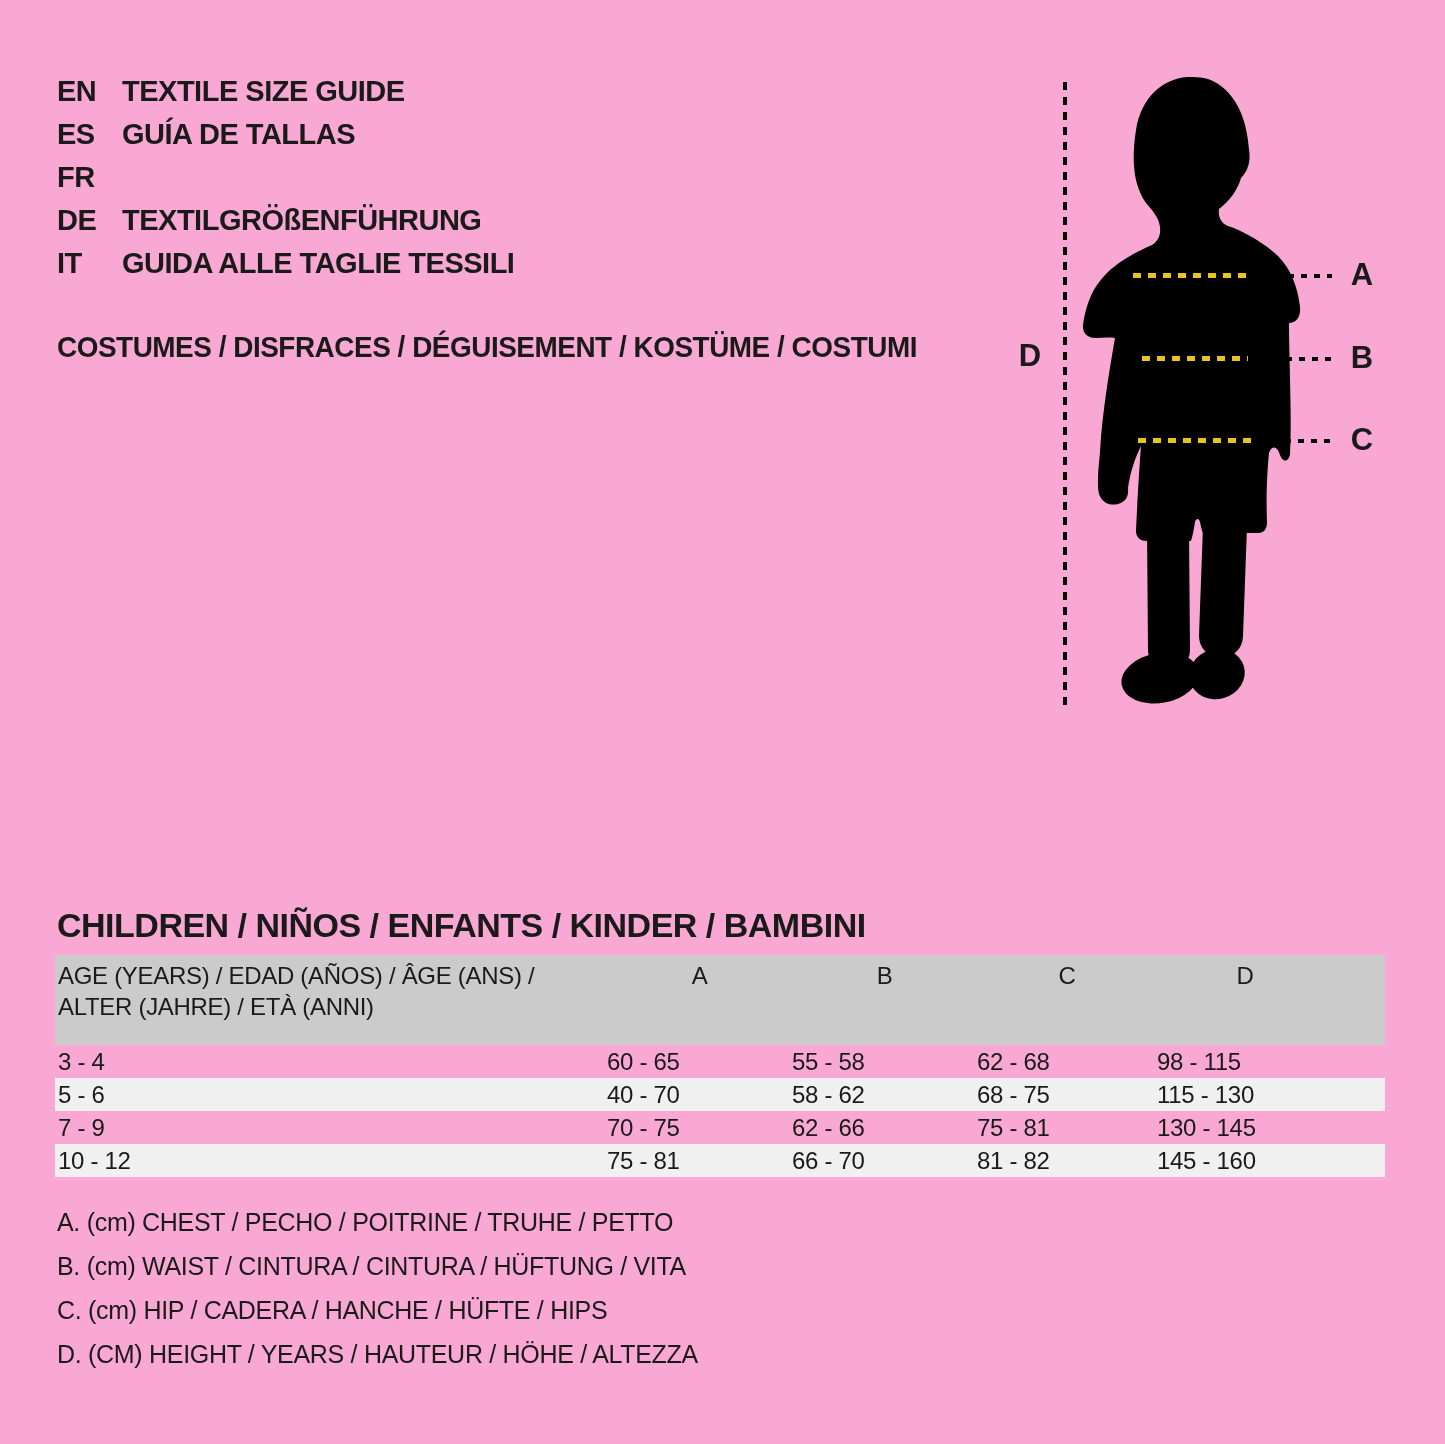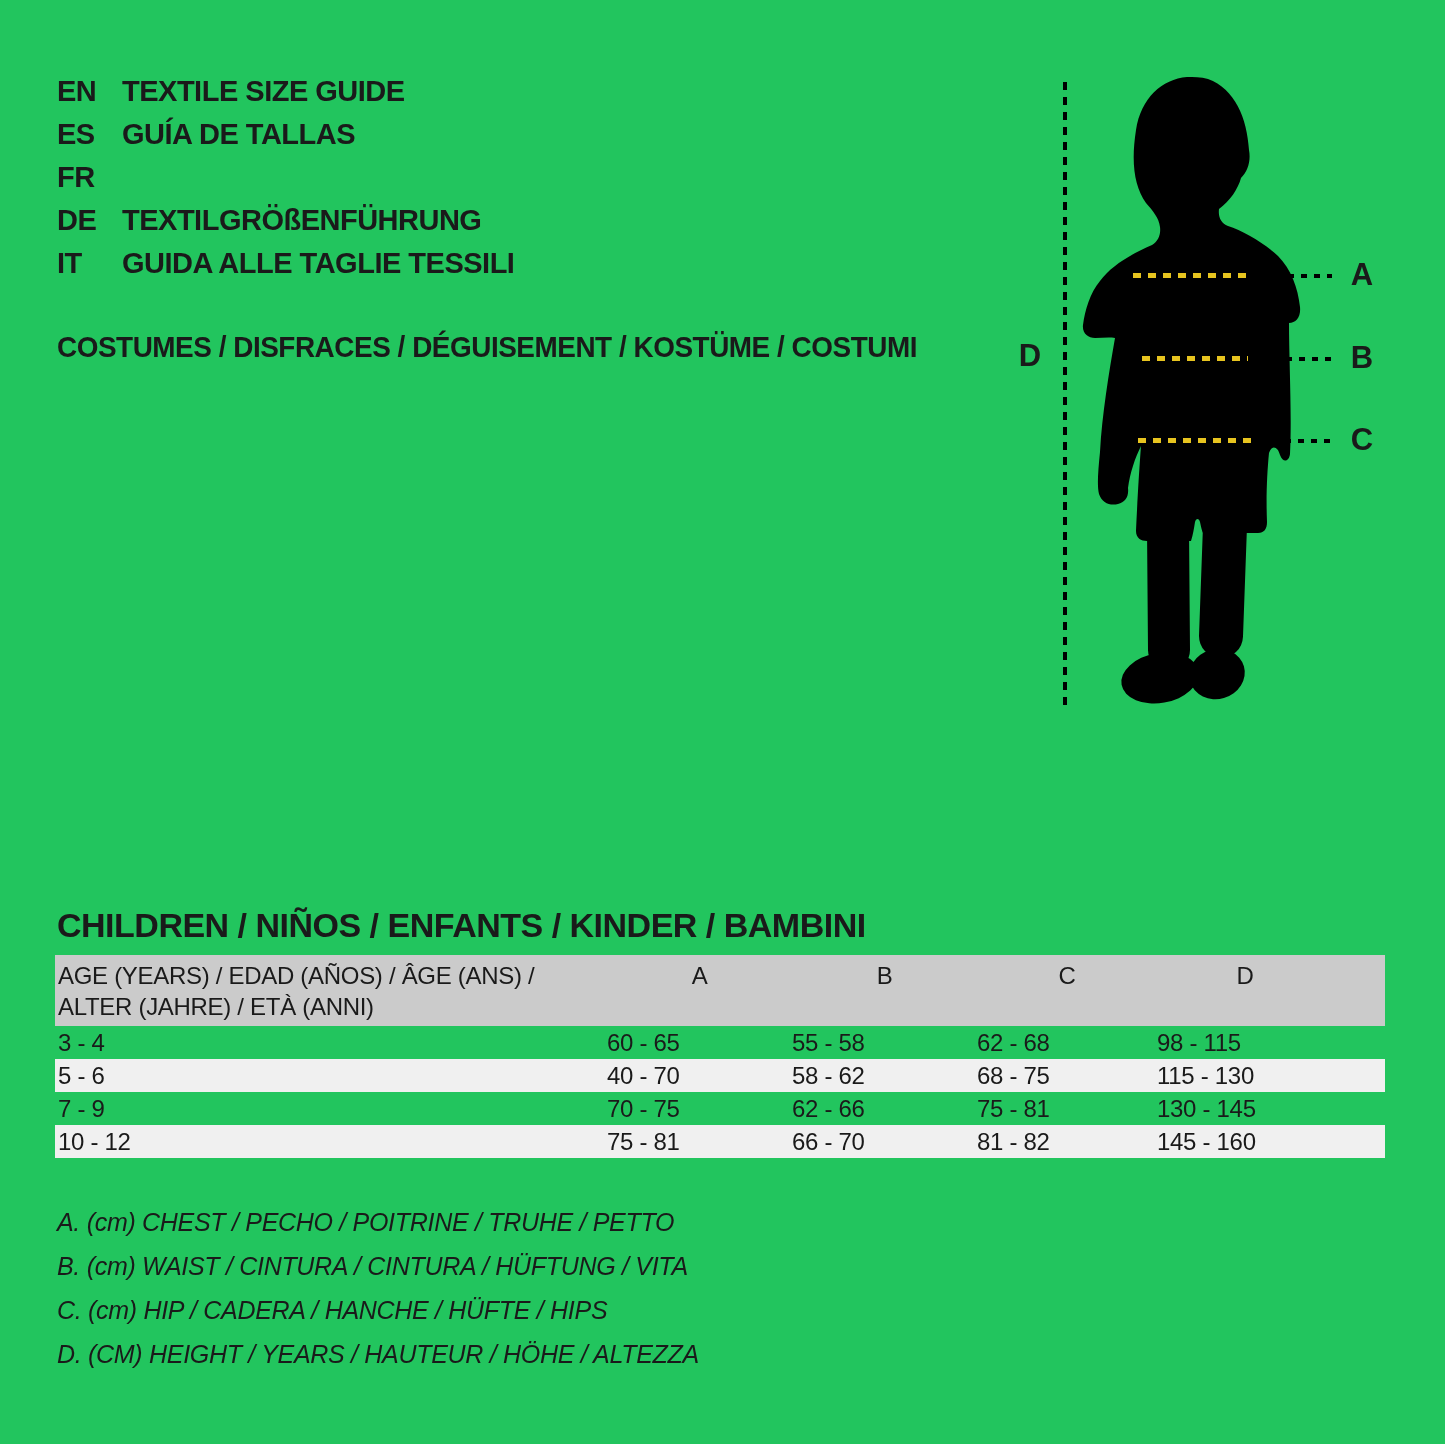--- a/index.html
+++ b/index.html
@@ -1,17 +1,17 @@
 <!DOCTYPE html>
 <html><head>
 <meta charset="utf-8">
 <style>
   html,body{margin:0;padding:0;background:#ffffff;}
   .page{
-    position:relative;width:1445px;height:1444px;background:#22c55e;overflow:hidden;
+    position:relative;width:1445px;height:1444px;background:#f9a8d4;overflow:hidden;
     font-family:"Liberation Sans", sans-serif;color:#1a1a1a;
   }
   
   .lang-list{position:absolute;left:57px;top:70px;}
   .lang-row{display:flex;align-items:center;height:43px;font-size:29px;font-weight:700;letter-spacing:-0.5px;}
   .lang-code{width:65px;flex:0 0 65px;}
   .lang-label{white-space:nowrap;}
   .costumes{
     position:absolute;left:57px;top:330px;font-size:30px;font-weight:700;letter-spacing:-0.5px;
     white-space:nowrap;transform:scaleX(0.93);transform-origin:0 50%;
@@ -36,33 +36,33 @@
   .label-b{left:1340px;top:340px;}
   .label-c{left:1340px;top:422px;}
   .label-d{left:1008px;top:338px;}
   
   .children-title{position:absolute;left:57px;top:906px;font-size:34px;font-weight:700;letter-spacing:-0.5px;white-space:nowrap;}
   .size-table{
     position:absolute;left:55px;top:955px;width:1330px;border-collapse:collapse;table-layout:fixed;
     font-size:24px;letter-spacing:-0.3px;
   }
   .size-table th,.size-table td{padding:0;font-weight:400;}
-  .size-table thead tr{height:71px;}
+  .size-table thead tr{height:90px;}
   .size-table thead th{background:#cbcbcb;vertical-align:top;}
   .age-th{text-align:left;padding-left:3px !important;}
   .age-th div{line-height:31px;}
   .age-th div:first-child{padding-top:5px;}
   .col-th{text-align:center;padding-top:5px !important;line-height:31px;}
   .size-table tbody tr{height:33px;margin-left:37px;}
   .size-table tbody tr.alt{background:#f0f0f0;}
   .age-td{text-align:left;padding-left:3px !important;}
   .val-td{}
   
   .legend{position:absolute;left:57px;top:1200px;font-size:25px;letter-spacing:-0.3px;}
-  .legend-item{line-height:44px;white-space:nowrap;font-style:italic;}
+  .legend-item{line-height:44px;white-space:nowrap;}
 </style>
 </head>
 <body>
 
 <div class="page">
 
   <div class="lang-list">
     <div class="lang-row">
       <span class="lang-code">EN</span>
       <span class="lang-label">TEXTILE SIZE GUIDE</span>

